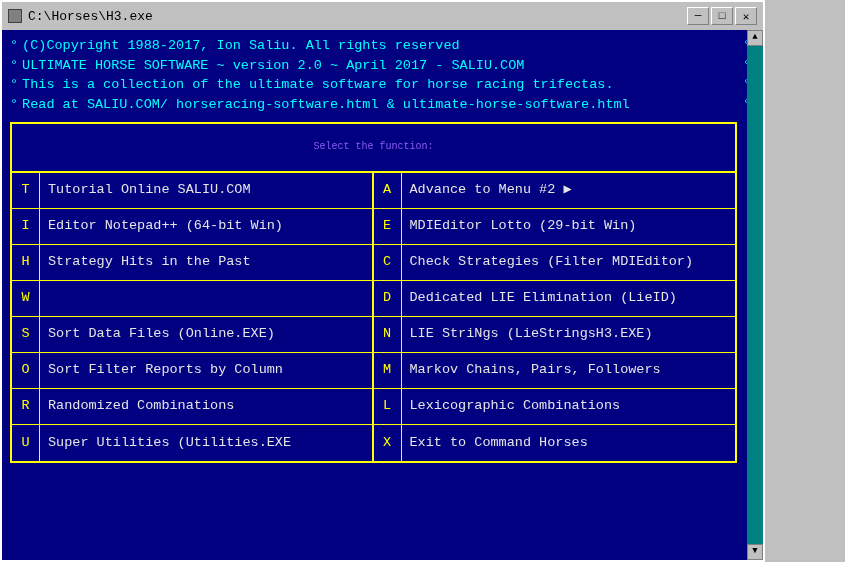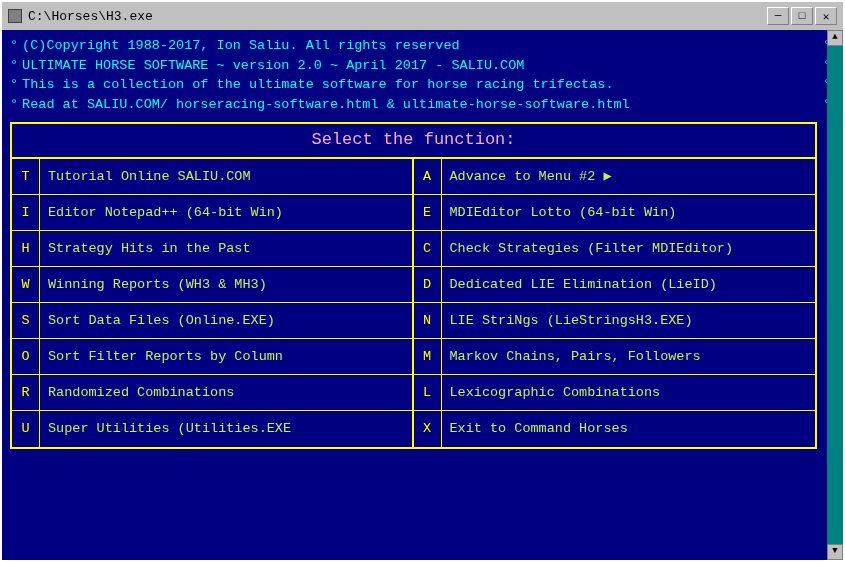--- a/index.html
+++ b/index.html
@@ -6,21 +6,21 @@
     body {
       width: 845px;
       height: 562px;
       background: #c0c0c0;
       font-family: 'Courier New', Courier, monospace;
       overflow: hidden;
     }
 
     
     .window {
-      width: 845px;
+      width: 765px;
       height: 562px;
       background: #000080;
       border: 2px solid #ffffff;
       display: flex;
       flex-direction: column;
       justify-content: flex-end;
     }
 
     .title-bar {
       background: #c0c0c0;
@@ -130,24 +130,24 @@
 
     
     .menu-container {
       border: 2px solid #ffff00;
       margin-right: 18px;
     }
 
     .menu-title-row {
       background: #000080;
       text-align: center;
-      color: #f9a8d4;
-      padding: 4px 0;
+      color: #8b5cf6;
+      padding: 16px 0;
       border-bottom: 2px solid #ffff00;
-      font-size: 17px;
+      font-size: 10px;
     }
 
     .menu-grid {
       display: grid;
       grid-template-columns: 1fr 1fr;
     }
 
     .menu-cell {
       display: flex;
       align-items: center;
@@ -168,21 +168,21 @@
       padding: 6px 4px;
       font-size: 13.5px;
       border-right: 1px solid #ffff00;
       align-self: stretch;
       display: flex;
       align-items: center;
       justify-content: center;
     }
 
     .menu-label {
-      color: #bef264;
+      color: #e5e5e5;
       padding: 6px 8px;
       font-size: 13.5px;
     }
 
     .menu-cell:last-child,
     .menu-cell:nth-last-child(2) {
       border-bottom: none;
     }
   </style>
 </head>
@@ -235,33 +235,32 @@
           <div class="menu-cell">
             <span class="menu-key">A</span>
             <span class="menu-label">Advance to Menu #2 ▶</span>
           </div>
           <div class="menu-cell">
             <span class="menu-key">I</span>
             <span class="menu-label">Editor Notepad++ (64-bit Win)</span>
           </div>
           <div class="menu-cell">
             <span class="menu-key">E</span>
-            <span class="menu-label">MDIEditor Lotto (64-bit Win)</span>
+            <span class="menu-label">MDIEditor Lotto (29-bit Win)</span>
           </div>
           <div class="menu-cell">
             <span class="menu-key">H</span>
             <span class="menu-label">Strategy Hits in the Past</span>
           </div>
           <div class="menu-cell">
             <span class="menu-key">C</span>
             <span class="menu-label">Check Strategies (Filter MDIEditor)</span>
           </div>
           <div class="menu-cell">
             <span class="menu-key">W</span>
-            <span class="menu-label">Winning Reports (WH3 &amp; MH3)</span>
           </div>
           <div class="menu-cell">
             <span class="menu-key">D</span>
             <span class="menu-label">Dedicated LIE Elimination (LieID)</span>
           </div>
           <div class="menu-cell">
             <span class="menu-key">S</span>
             <span class="menu-label">Sort Data Files (Online.EXE)</span>
           </div>
           <div class="menu-cell">

